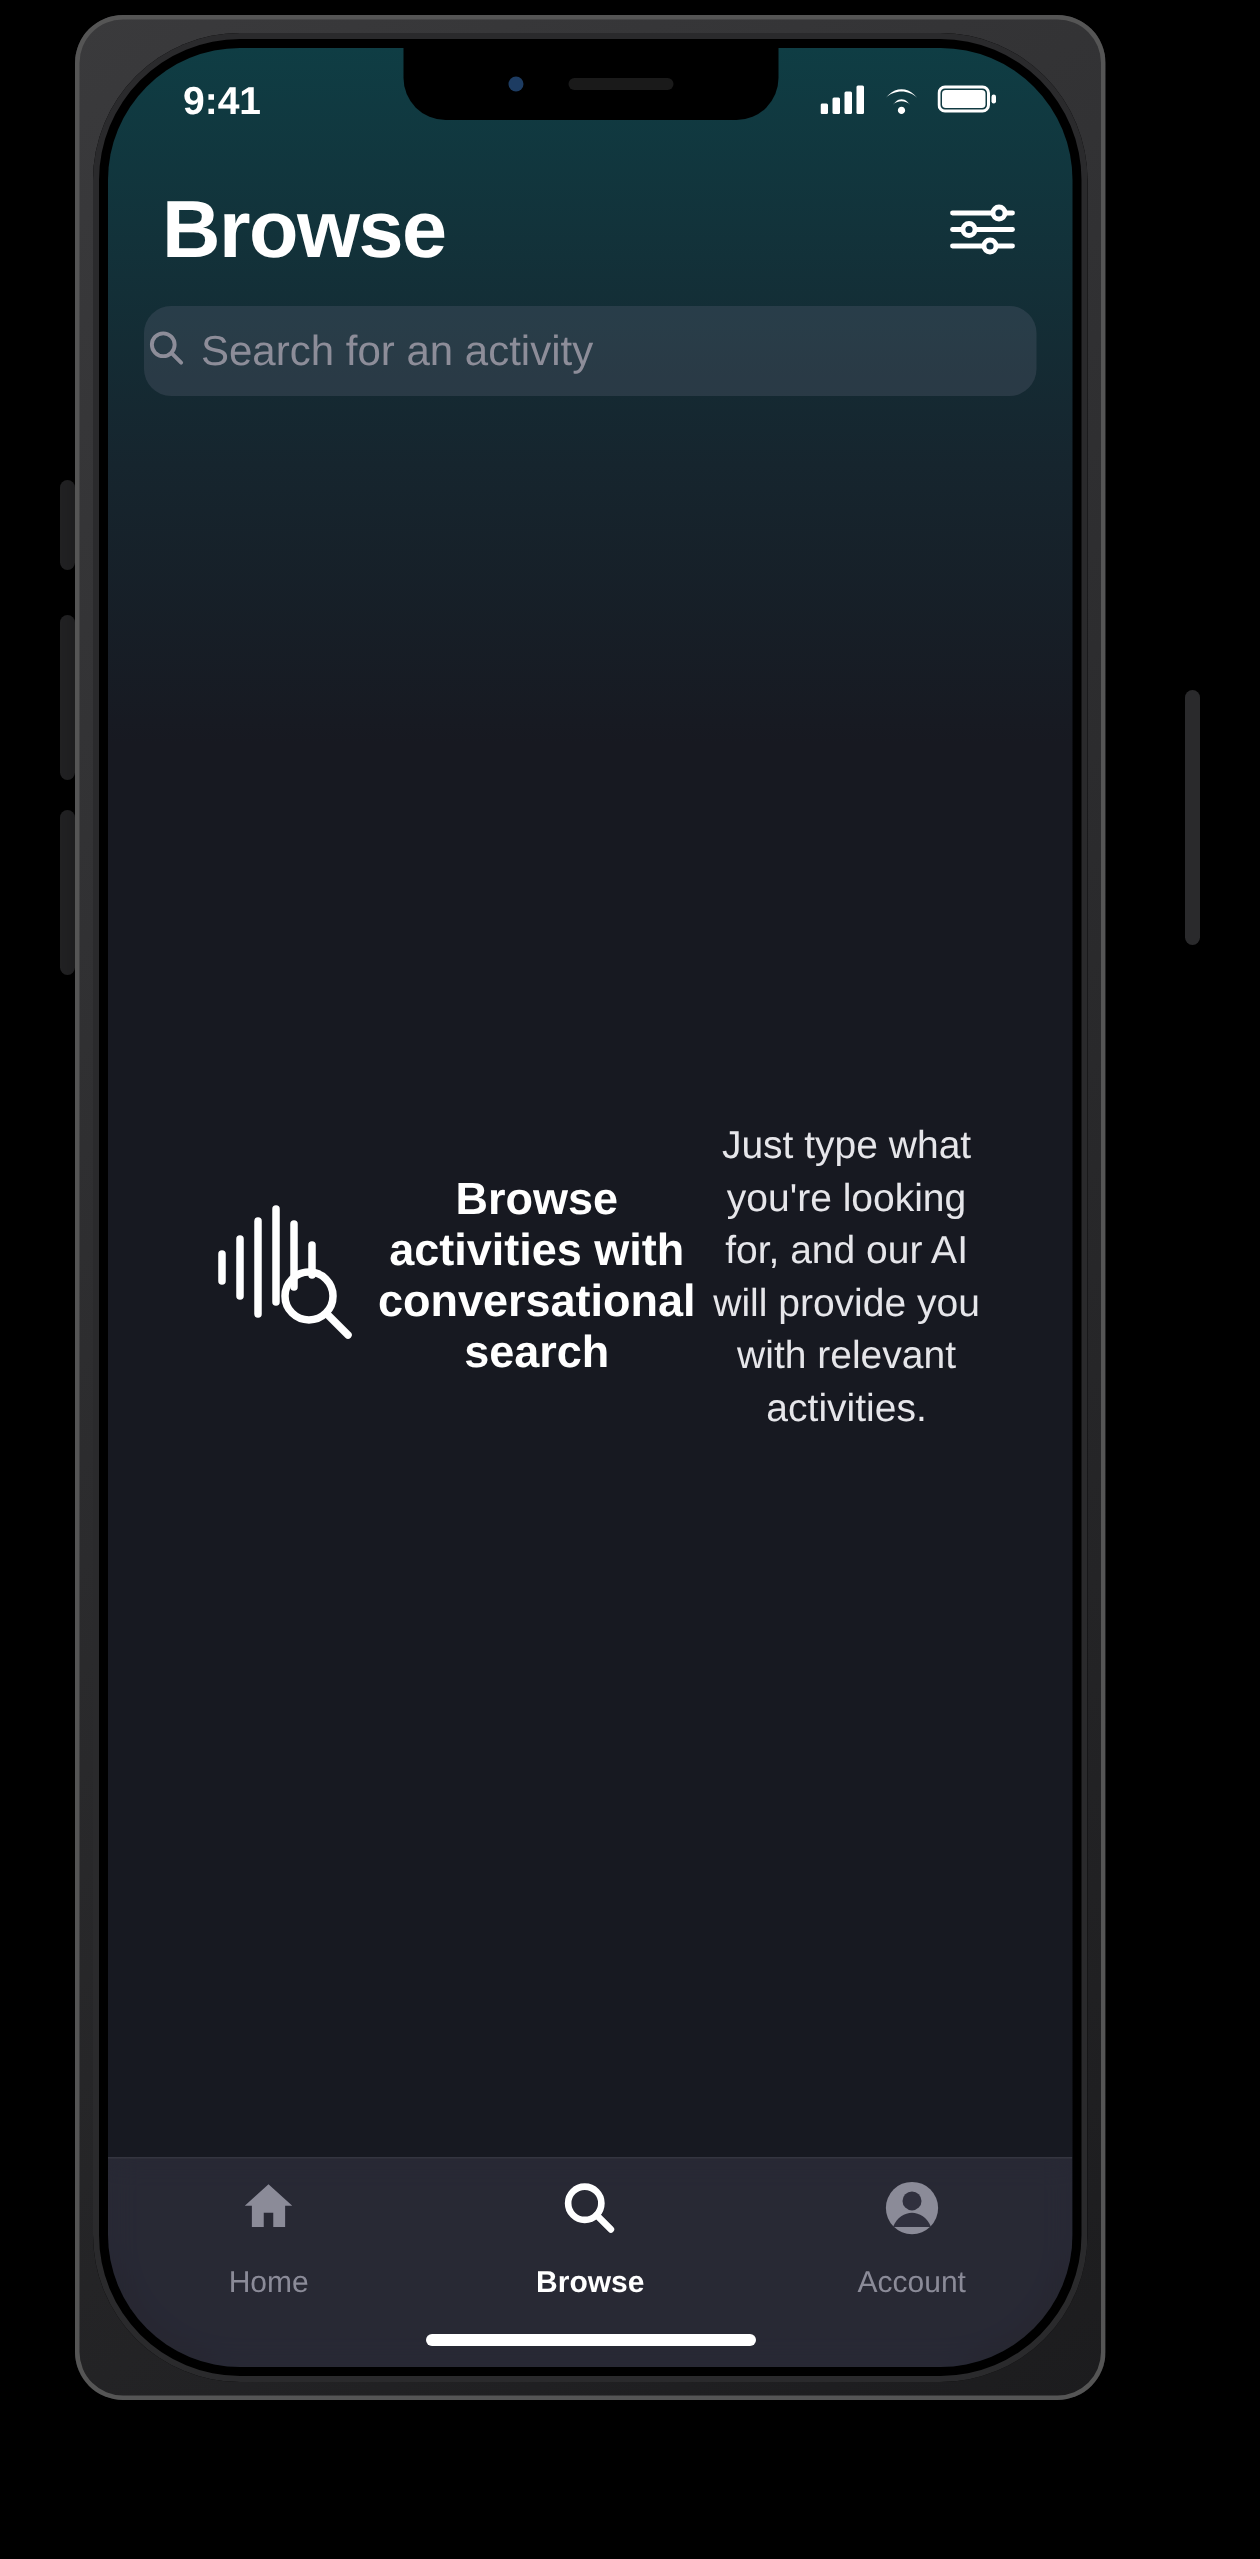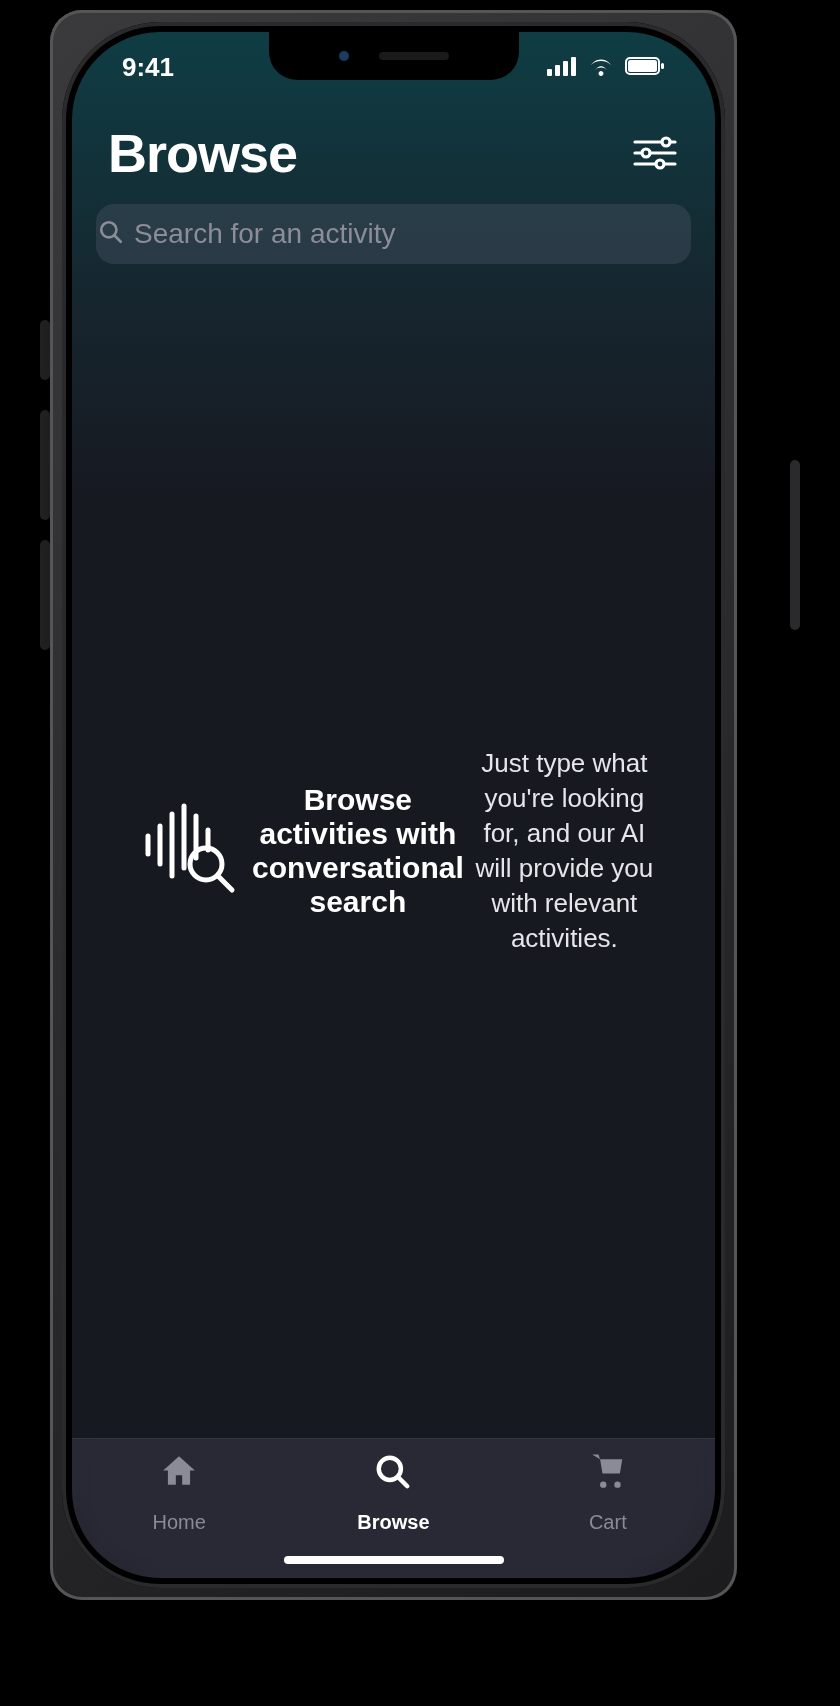--- a/index.html
+++ b/index.html
@@ -268,23 +268,25 @@
           <span>Home</span>
         </div>
         <div class="tab active">
           <svg width="40" height="38" viewBox="0 0 24 24" fill="none" stroke="#fff" stroke-width="2.8" stroke-linecap="round">
               <circle cx="10" cy="10" r="7"></circle>
               <line x1="21" y1="21" x2="15" y2="15"></line>
             </svg>
           <span>Browse</span>
         </div>
         <div class="tab">
-          <svg width="42" height="38" viewBox="0 0 24 24" fill="#8b8b98">
-              <path d="M7 4h14l-1.5 9H8.5L7 4zm0 0L6 1H2m5 19a2 2 0 1 0 4 0 2 2 0 0 0-4 0zm9 0a2 2 0 1 0 4 0 2 2 0 0 0-4 0z"></path>
+          <svg width="40" height="38" viewBox="0 0 24 24" fill="#8b8b98">
+              <circle cx="12" cy="12" r="11"></circle>
+              <circle cx="12" cy="9" r="4" fill="#30303e"></circle>
+              <path d="M4 20c1.5-4 5-6 8-6s6.5 2 8 6" fill="#30303e"></path>
             </svg>
-          <span>Cart</span>
+          <span>Account</span>
         </div>
       </div>
 
       <div class="home-indicator"></div>
     </div>
   </div>
 </div>
 
 </body></html>

